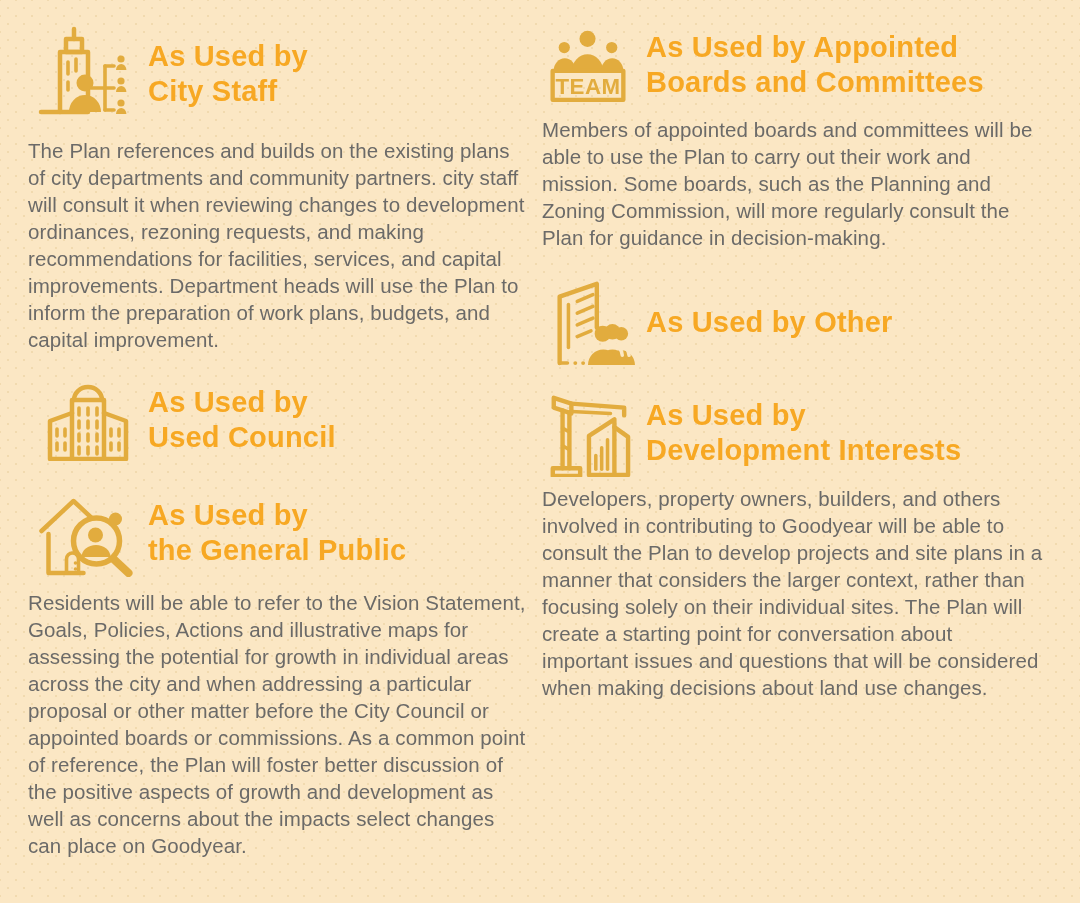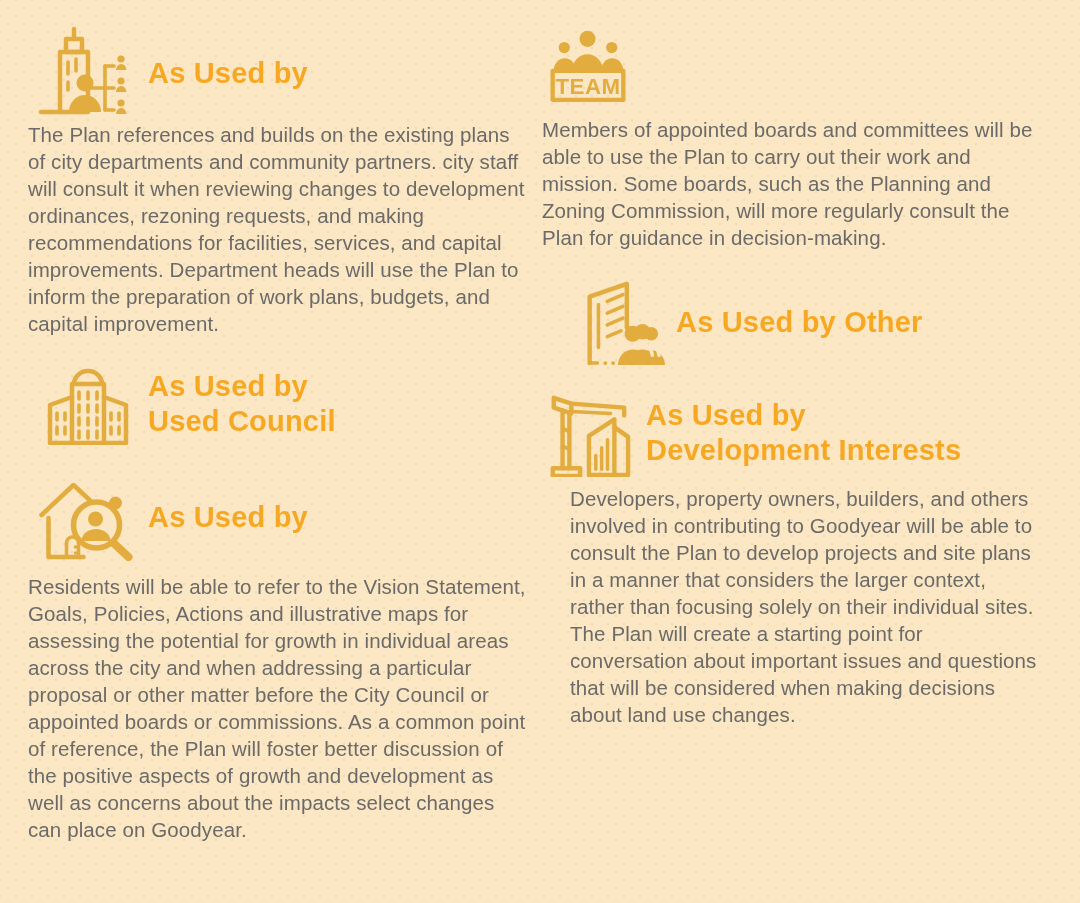--- a/index.html
+++ b/index.html
@@ -55,31 +55,31 @@
   }
 
   .section-body {
     color: #6B6A68;
     font-size: 20.5px;
     line-height: 27px;
     letter-spacing: 0.1px;
   }
 
   
-  .col-left .sec-1 .section-body  { }
+  .col-left .sec-1 .section-body  { margin-top: 16px; }
   .col-left .sec-2                { margin-top: 26px; }
   .col-left .sec-2 .section-body  { margin-top: 12px; }
   .col-left .sec-3                { margin-top: 28px; }
   .col-left .sec-3 .section-body  { margin-top: 12px; }
 
   .col-right .sec-1 .section-body { margin-top: 12px; }
-  .col-right .sec-2               { margin-top: 26px; margin-left: 30px; }
+  .col-right .sec-2               { margin-top: 26px; }
   .col-right .sec-2 .section-body { margin-top: 8px; }
   .col-right .sec-3               { margin-top: 22px; }
-  .col-right .sec-3 .section-body { margin-top: 8px; margin-left: 28px; }
+  .col-right .sec-3 .section-body { margin-top: 8px; }
 
   .col-left  .icon-wrap { width: 120px; }
   .col-right .icon-wrap { width: 104px; justify-content: flex-start; }
 
   svg .st {
     fill: none;
     stroke: #E2AC3E;
     stroke-width: 4.5;
     stroke-linecap: round;
     stroke-linejoin: round;
@@ -119,20 +119,21 @@
                 <path d="M83 44 a5.2 6 0 0 1 10.4 0 Z"></path>
               <circle cx="88" cy="55" r="3.6"></circle>
                 <path d="M83 66 a5.2 6 0 0 1 10.4 0 Z"></path>
               <circle cx="88" cy="77" r="3.6"></circle>
                 <path d="M83 88 a5.2 6 0 0 1 10.4 0 Z"></path>
             </g>
           </svg>
         </span>
         <h2 class="section-title">
           <span>As Used by</span><br>
+          <span>City Staff</span>
         </h2>
       </div>
       <p class="section-body">The Plan references and builds on the existing plans of city departments and community partners. city staff will consult it when reviewing changes to development ordinances, rezoning requests, and making recommendations for facilities, services, and capital improvements. Department heads will use the Plan to inform the preparation of work plans, budgets, and capital improvement.</p>
     </section>
 
     <section class="use-section sec-2">
       <div class="section-header">
         <span class="icon-wrap">
           <svg width="102" height="82" viewBox="0 0 100 82">
             <path class="st" d="M36 21 a14 13 0 0 1 28 0"></path>
@@ -182,20 +183,21 @@
             <circle class="bgfl" cx="61" cy="52" r="23"></circle>
             <circle class="st" cx="61" cy="52" r="23" style="stroke-width:5.5"></circle>
             <circle class="fl" cx="60" cy="46" r="7.5"></circle>
             <path class="fl" d="M46 68 a14.5 12 0 0 1 29 0 Z"></path>
             <circle class="fl" cx="80" cy="30" r="6.5"></circle>
             <line class="st thick" x1="78" y1="70" x2="93" y2="84"></line>
           </svg>
         </span>
         <h2 class="section-title">
           <span>As Used by</span><br>
+          <span>the General Public</span>
         </h2>
       </div>
       <p class="section-body">Residents will be able to refer to the Vision Statement, Goals, Policies, Actions and illustrative maps for assessing the potential for growth in individual areas across the city and when addressing a particular proposal or other matter before the City Council or appointed boards or commissions. As a common point of reference, the Plan will foster better discussion of the positive aspects of growth and development as well as concerns about the impacts select changes can place on Goodyear.</p>
     </section>
 
   </div>
 
   <div class="col col-right">
 
     <section class="use-section sec-1">
@@ -207,20 +209,24 @@
                 <path d="M12 46 a11.5 13 0 0 1 23 0 Z"></path>
               <circle cx="47" cy="13" r="8.3"></circle>
                 <path d="M31 46 a16 17 0 0 1 32 0 Z"></path>
               <circle cx="72" cy="22" r="5.8"></circle>
                 <path d="M61 46 a11.5 13 0 0 1 23 0 Z"></path>
             </g>
             <rect class="st" x="11" y="46" width="73" height="30"></rect>
             <text x="47.5" y="70" text-anchor="middle" font-family="Liberation Sans, sans-serif" font-size="23" font-weight="bold" letter-spacing="0.5" fill="#E2AC3E">TEAM</text>
           </svg>
         </span>
+        <h2 class="section-title">
+          <span>As Used by Appointed</span><br>
+          <span>Boards and Committees</span>
+        </h2>
       </div>
       <p class="section-body">Members of appointed boards and committees will be able to use the Plan to carry out their work and mission. Some boards, such as the Planning and Zoning Commission, will more regularly consult the Plan for guidance in decision-making.</p>
     </section>
 
     <section class="use-section sec-2">
       <div class="section-header">
         <span class="icon-wrap">
           <svg width="93" height="90" viewBox="0 0 95 92">
             <path class="st" d="M18 88 L18 20 L56 7 L56 52"></path>
             <line class="st thin" x1="27" y1="28" x2="27" y2="72"></line>

